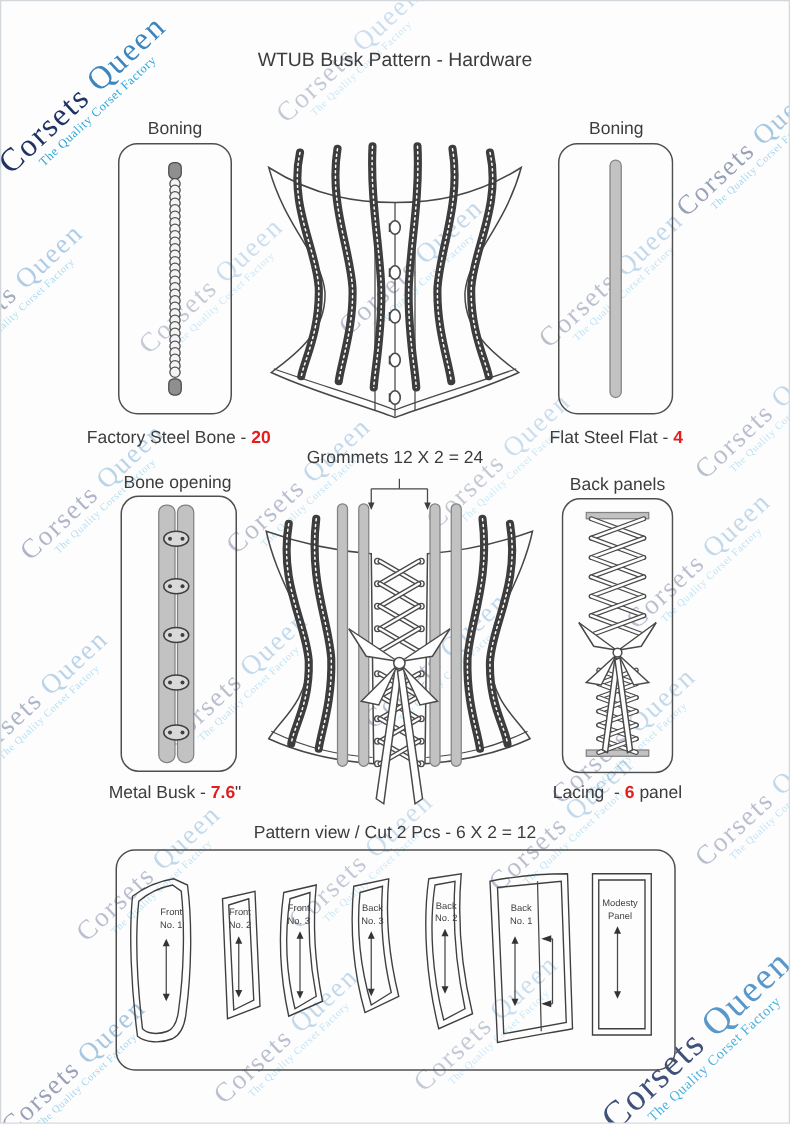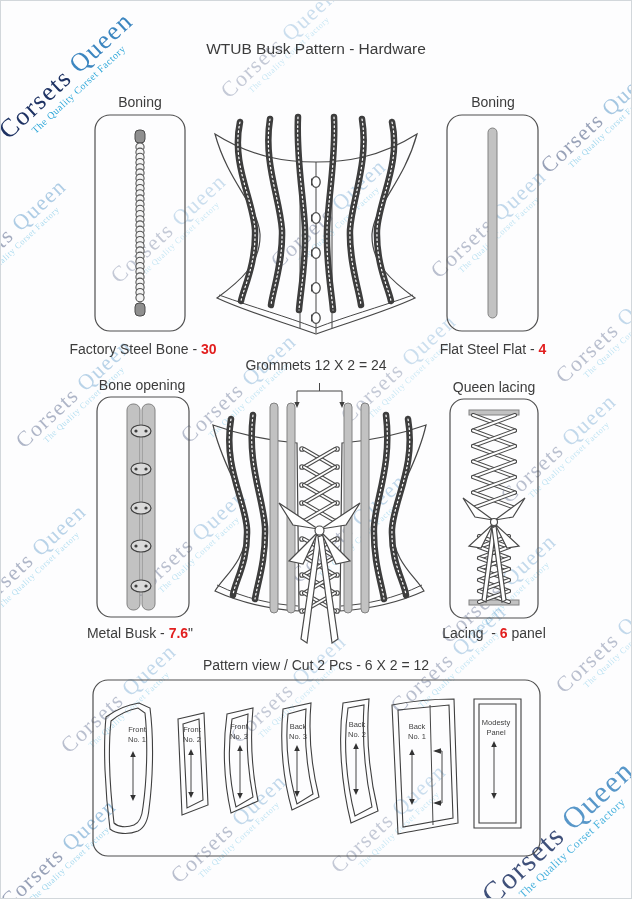--- a/index.html
+++ b/index.html
@@ -141,23 +141,23 @@
         <span class="wm2">The Quality Corset Factory</span>
       </div>
     </div>
 
   <div class="content">
     <div class="title">WTUB Busk Pattern - Hardware</div>
 
     <div class="lbl" style="left:139px;top:93px">Boning</div>
     <div class="lbl" style="left:492px;top:93px">Boning</div>
     <div class="lbl" style="left:141px;top:376px">Bone opening</div>
-    <div class="lbl" style="left:493px;top:378px">Queen lacing</div>
-
-    <div class="lbl" style="left:142px;top:340px"><span>Factory Steel Bone - </span><span class="red">30</span><span></span></div>
+    <div class="lbl" style="left:493px;top:378px">Back panels</div>
+
+    <div class="lbl" style="left:142px;top:340px"><span>Factory Steel Bone - </span><span class="red">20</span><span></span></div>
     <div class="lbl" style="left:492px;top:340px"><span>Flat Steel Flat - </span><span class="red">4</span><span></span></div>
     <div class="lbl" style="left:315px;top:356px">Grommets 12 X 2 = 24</div>
     <div class="lbl" style="left:139px;top:624px"><span>Metal Busk - </span><span class="red">7.6</span><span>"</span></div>
     <div class="lbl" style="left:493px;top:624px"><span>Lacing&nbsp; - </span><span class="red">6</span><span> panel</span></div>
     <div class="lbl" style="left:315px;top:656px">Pattern view / Cut 2 Pcs - 6 X 2 = 12</div>
 
     <svg class="dsvg" style="left:93px;top:113px" width="92" height="218" viewBox="0 0 92 218">
       <rect x="1" y="1" width="90" height="216" rx="15" class="frame"></rect>
       <g id="spiral-chain">
           <rect x="41" y="16" width="10" height="13" rx="4" class="cap"></rect>

